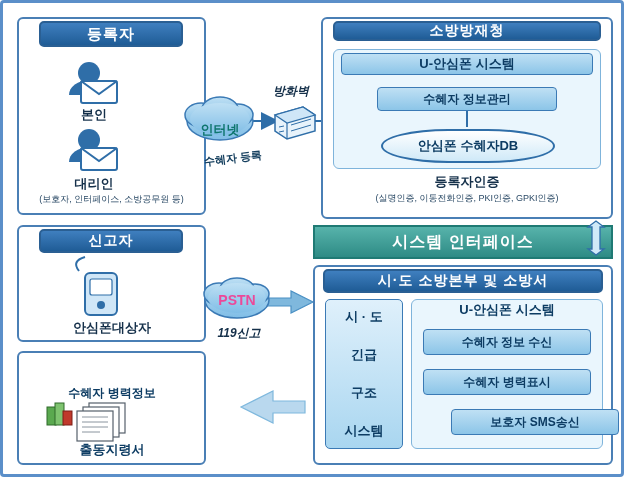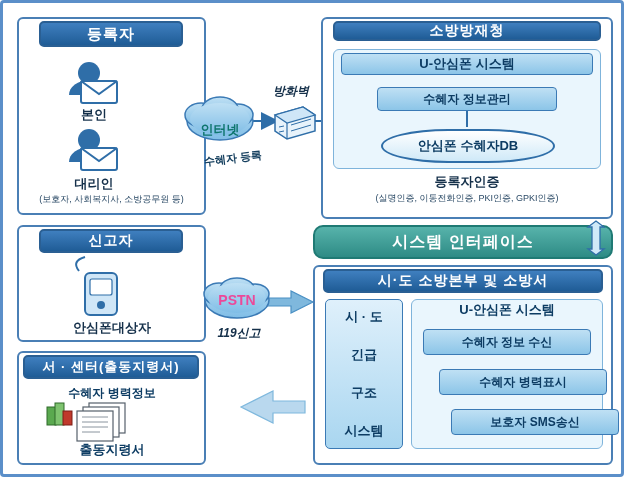--- a/index.html
+++ b/index.html
@@ -117,21 +117,21 @@
     <path d="M78,78 L96,91 L114,78" fill="none" stroke="#2f6ea8" stroke-width="2"></path>
 
     <circle cx="86" cy="137" r="11" fill="#2f6ea8"></circle>
     <path d="M66,159 a20,15 0 0 1 40,0 z" fill="#2f6ea8"></path>
     <rect x="78" y="145" width="36" height="22" rx="2" fill="#ffffff" stroke="#2f6ea8" stroke-width="2"></rect>
     <path d="M78,145 L96,158 L114,145" fill="none" stroke="#2f6ea8" stroke-width="2"></path>
   </svg>
 
   <div class="lbl" style="left:36px;top:103px;width:110px;font-size:13px;">본인</div>
   <div class="lbl" style="left:36px;top:172px;width:110px;font-size:13px;">대리인</div>
-  <div class="lbl small" style="left:16px;top:190px;width:185px;font-size:9px;color:#2b4a66;">(보호자, 사회복지사, 소방공무원 등)</div>
+  <div class="lbl small" style="left:16px;top:190px;width:185px;font-size:9px;color:#2b4a66;">(보호자, 인터페이스, 소방공무원 등)</div>
 
   <svg class="lyr">
     <ellipse cx="217" cy="118" rx="33" ry="19" fill="url(#gblue)" stroke="#3b7ab5" stroke-width="1.5"></ellipse>
     <ellipse cx="198" cy="112" rx="16" ry="12" fill="url(#gblue)" stroke="#3b7ab5" stroke-width="1.5"></ellipse>
     <ellipse cx="235" cy="112" rx="15" ry="11" fill="url(#gblue)" stroke="#3b7ab5" stroke-width="1.5"></ellipse>
     <ellipse cx="217" cy="106" rx="18" ry="12" fill="url(#gblue)" stroke="#3b7ab5" stroke-width="1.5"></ellipse>
     <ellipse cx="217" cy="116" rx="30" ry="16" fill="url(#gblue)" stroke="none"></ellipse>
   </svg>
   <div class="lbl" style="left:187px;top:110px;width:60px;font-size:13px;color:#0f766e;margin-top:8px;">인터넷</div>
 
@@ -159,21 +159,21 @@
   <svg class="lyr">
     <line x1="464" y1="108" x2="464" y2="124" stroke="#2f6ea8" stroke-width="2"></line>
   </svg>
 
   <div class="cyl" style="left:378px;top:126px;width:174px;height:34px;font-size:13px;">안심폰 수혜자DB</div>
 
   <div class="lbl" style="left:330px;top:170px;width:268px;font-size:13px;">등록자인증</div>
   <div class="lbl small" style="left:322px;top:189px;width:284px;font-size:9px;color:#2b4a66;">(실명인증, 이동전화인증, PKI인증, GPKI인증)</div>
 
   <div style="position:absolute;left:310px;top:222px;width:300px;height:34px;box-sizing:border-box;
-              border:2px solid #1f7a74;border-radius:10px;
+              border:2px solid #1f7a74;border-radius:0;
               background:linear-gradient(#57b3ab,#2e8b85);
               display:flex;align-items:center;justify-content:center;">
     <span style="color:#ffffff;font-weight:bold;font-size:16px;letter-spacing:1px;">시스템 인터페이스</span>
   </div>
   <svg class="lyr">
     <path d="M585,224 l8,-6 l8,6 l-4,0 l0,22 l4,0 l-8,6 l-8,-6 l4,0 l0,-22 z" fill="#cfe9f8" stroke="#2f6ea8" stroke-width="1.3"></path>
   </svg>
 
   <div class="box" style="left:14px;top:222px;width:189px;height:117px;"></div>
   <div class="hdr" style="left:36px;top:226px;width:144px;height:24px;font-size:14px;">신고자</div>
@@ -206,25 +206,24 @@
     <span style="font-size:13px;font-weight:bold;color:#0d3c63;">시 · 도</span>
     <span style="font-size:13px;font-weight:bold;color:#0d3c63;">긴급</span>
     <span style="font-size:13px;font-weight:bold;color:#0d3c63;">구조</span>
     <span style="font-size:13px;font-weight:bold;color:#0d3c63;">시스템</span>
   </div>
 
   <div class="panel-lite" style="left:408px;top:296px;width:192px;height:150px;"></div>
   <div class="sub" style="left:408px;top:296px;width:192px;height:22px;border:none;background:transparent;font-size:13px;color:#0d3c63;">U-안심폰 시스템</div>
 
   <div class="sub" style="left:420px;top:326px;width:168px;height:26px;font-size:12px;">수혜자 정보 수신</div>
-  <div class="sub" style="left:436px;top:366px;width:168px;height:26px;font-size:12px;">수혜자 병력표시</div>
+  <div class="sub" style="left:420px;top:366px;width:168px;height:26px;font-size:12px;">수혜자 병력표시</div>
   <div class="sub" style="left:420px;top:406px;width:168px;height:26px;font-size:12px;margin-left:28px;">보호자 SMS송신</div>
 
   <div class="box" style="left:14px;top:348px;width:189px;height:114px;"></div>
-  <div class="hdr" style="left:20px;top:352px;width:176px;height:24px;font-size:13px;">서 · 센터(출동지령서)</div>
   <div class="lbl" style="left:24px;top:382px;width:170px;font-size:12px;color:#0d3c63;">수혜자 병력정보</div>
 
   <svg class="lyr">
     <rect x="86" y="400" width="36" height="30" fill="#ffffff" stroke="#55606b" stroke-width="1.2"></rect>
     <rect x="80" y="404" width="36" height="30" fill="#ffffff" stroke="#55606b" stroke-width="1.2"></rect>
     <rect x="74" y="408" width="36" height="30" fill="#ffffff" stroke="#55606b" stroke-width="1.2"></rect>
     <line x1="79" y1="414" x2="105" y2="414" stroke="#8a949e" stroke-width="1"></line>
     <line x1="79" y1="419" x2="105" y2="419" stroke="#8a949e" stroke-width="1"></line>
     <line x1="79" y1="424" x2="105" y2="424" stroke="#8a949e" stroke-width="1"></line>
     <line x1="79" y1="429" x2="97" y2="429" stroke="#8a949e" stroke-width="1"></line>

